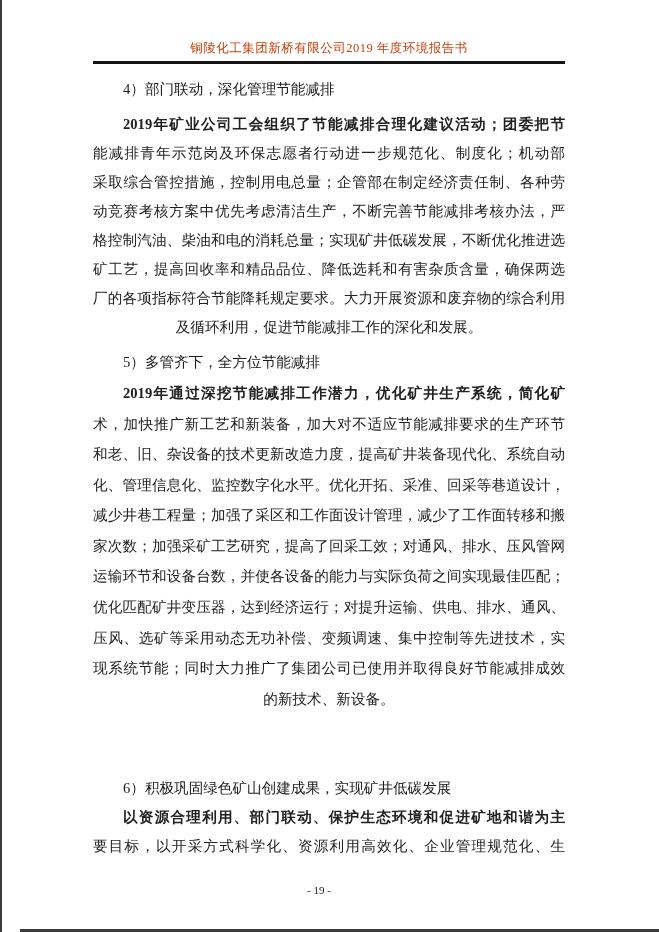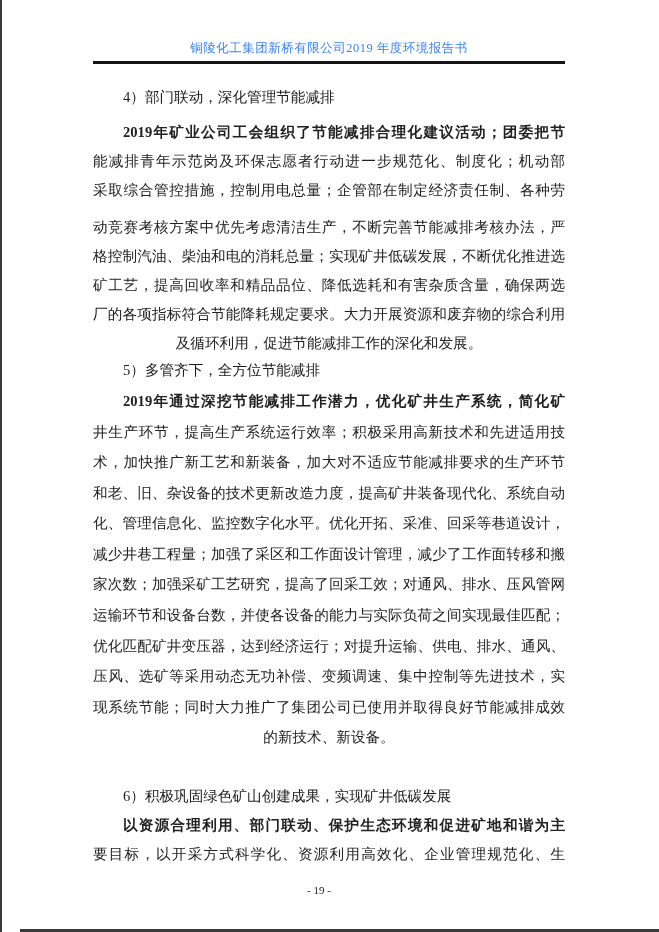--- a/index.html
+++ b/index.html
@@ -21,28 +21,28 @@
     position:absolute;left:0;top:0;bottom:0;width:2px;
     background:var(--edge);
   }
   .edge-bottom{
     position:absolute;left:20px;right:0;bottom:0;height:3px;
     background:var(--edge);
   }
   .header{
     position:absolute;top:40px;left:93px;width:472px;
     text-align:center;font-size:12.5px;letter-spacing:0.5px;
-    color:#3b82f6;
+    color:#c2410c;
   }
   .header-rule{
     position:absolute;top:61px;left:93px;width:472px;height:3px;
     background:var(--rule);
   }
   .content{
-    position:absolute;left:93px;top:8px;width:472px;height:672px;
+    position:absolute;left:93px;top:0;width:472px;height:672px;
     font-size:14.6px;
   }
   .block{position:absolute;left:0;right:0;}
   .heading{padding-left:30px;color:#1a1a1a;}
   .line{overflow:visible;}
   .line-j{text-align:justify;text-align-last:justify;}
   .line-l{text-align:center;}
   .line.first{text-indent:30px;font-weight:bold;}
   .footer{
     position:absolute;top:884px;left:93px;width:452px;
@@ -60,30 +60,29 @@
     <span>铜陵化工集团新桥有限公司2019 年度环境报告书</span>
   </div>
   <div class="header-rule"></div>
 
   <div class="content" id="content">
       <div class="block heading" style="top: 75px; line-height: 29px;">4）部门联动，深化管理节能减排</div>
       <div class="block paragraph" style="top: 110px; line-height: 29px;">
         <div class="line line-j first" style="height: 29px;">2019年矿业公司工会组织了节能减排合理化建议活动；团委把节</div>
         <div class="line line-j" style="height: 29px;">能减排青年示范岗及环保志愿者行动进一步规范化、制度化；机动部</div>
         <div class="line line-j" style="height: 29px;">采取综合管控措施，控制用电总量；企管部在制定经济责任制、各种劳</div>
-        <div class="line line-j" style="height: 29px; margin-top: 8px;">动竞赛考核方案中优先考虑清洁生产，不断完善节能减排考核办法，严</div>
+        <div class="line line-j" style="height: 29px;">动竞赛考核方案中优先考虑清洁生产，不断完善节能减排考核办法，严</div>
         <div class="line line-j" style="height: 29px;">格控制汽油、柴油和电的消耗总量；实现矿井低碳发展，不断优化推进选</div>
         <div class="line line-j" style="height: 29px;">矿工艺，提高回收率和精品品位、降低选耗和有害杂质含量，确保两选</div>
         <div class="line line-j" style="height: 29px;">厂的各项指标符合节能降耗规定要求。大力开展资源和废弃物的综合利用</div>
         <div class="line line-l" style="height: 29px;">及循环利用，促进节能减排工作的深化和发展。</div>
       </div>
       <div class="block heading" style="top: 348px; line-height: 29px;">5）多管齐下，全方位节能减排</div>
       <div class="block paragraph" style="top: 378px; line-height: 30.58px;">
         <div class="line line-j first" style="height: 30.58px;">2019年通过深挖节能减排工作潜力，优化矿井生产系统，简化矿</div>
-        <div class="line line-j" style="height: 30.58px;">井生产环节，提高生产系统运行效率；积极采用高新技术和先进适用技</div>
         <div class="line line-j" style="height: 30.58px;">术，加快推广新工艺和新装备，加大对不适应节能减排要求的生产环节</div>
         <div class="line line-j" style="height: 30.58px;">和老、旧、杂设备的技术更新改造力度，提高矿井装备现代化、系统自动</div>
         <div class="line line-j" style="height: 30.58px;">化、管理信息化、监控数字化水平。优化开拓、采准、回采等巷道设计，</div>
         <div class="line line-j" style="height: 30.58px;">减少井巷工程量；加强了采区和工作面设计管理，减少了工作面转移和搬</div>
         <div class="line line-j" style="height: 30.58px;">家次数；加强采矿工艺研究，提高了回采工效；对通风、排水、压风管网</div>
         <div class="line line-j" style="height: 30.58px;">运输环节和设备台数，并使各设备的能力与实际负荷之间实现最佳匹配；</div>
         <div class="line line-j" style="height: 30.58px;">优化匹配矿井变压器，达到经济运行；对提升运输、供电、排水、通风、</div>
         <div class="line line-j" style="height: 30.58px;">压风、选矿等采用动态无功补偿、变频调速、集中控制等先进技术，实</div>
         <div class="line line-j" style="height: 30.58px;">现系统节能；同时大力推广了集团公司已使用并取得良好节能减排成效</div>
         <div class="line line-l" style="height: 30.58px;">的新技术、新设备。</div>

